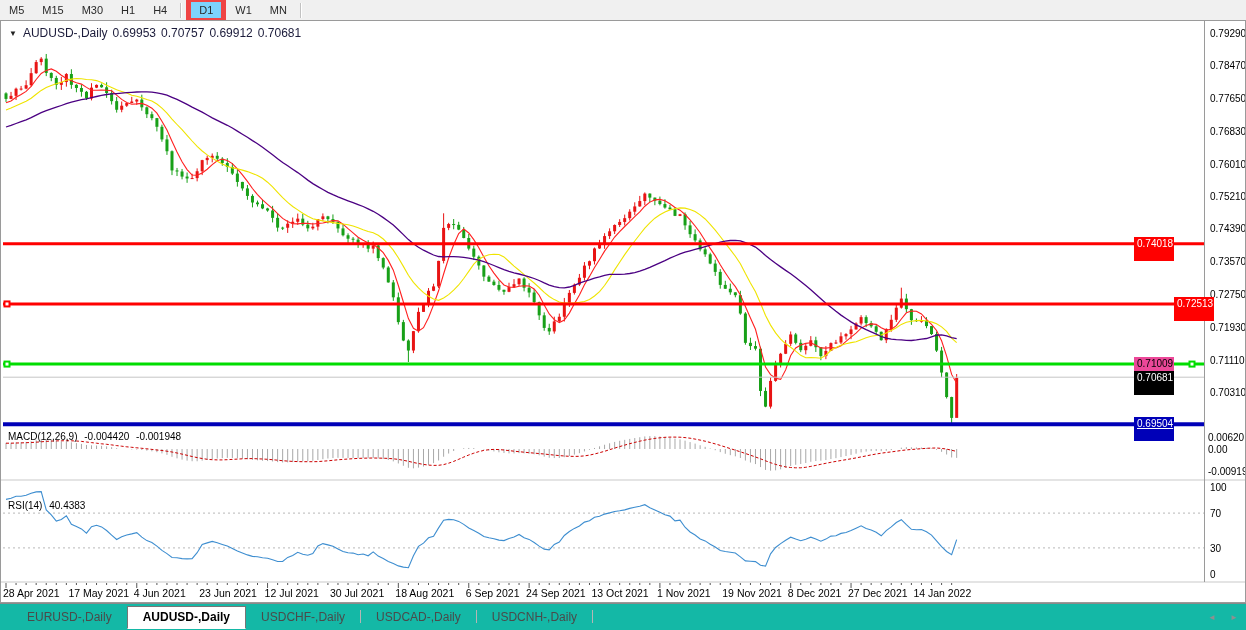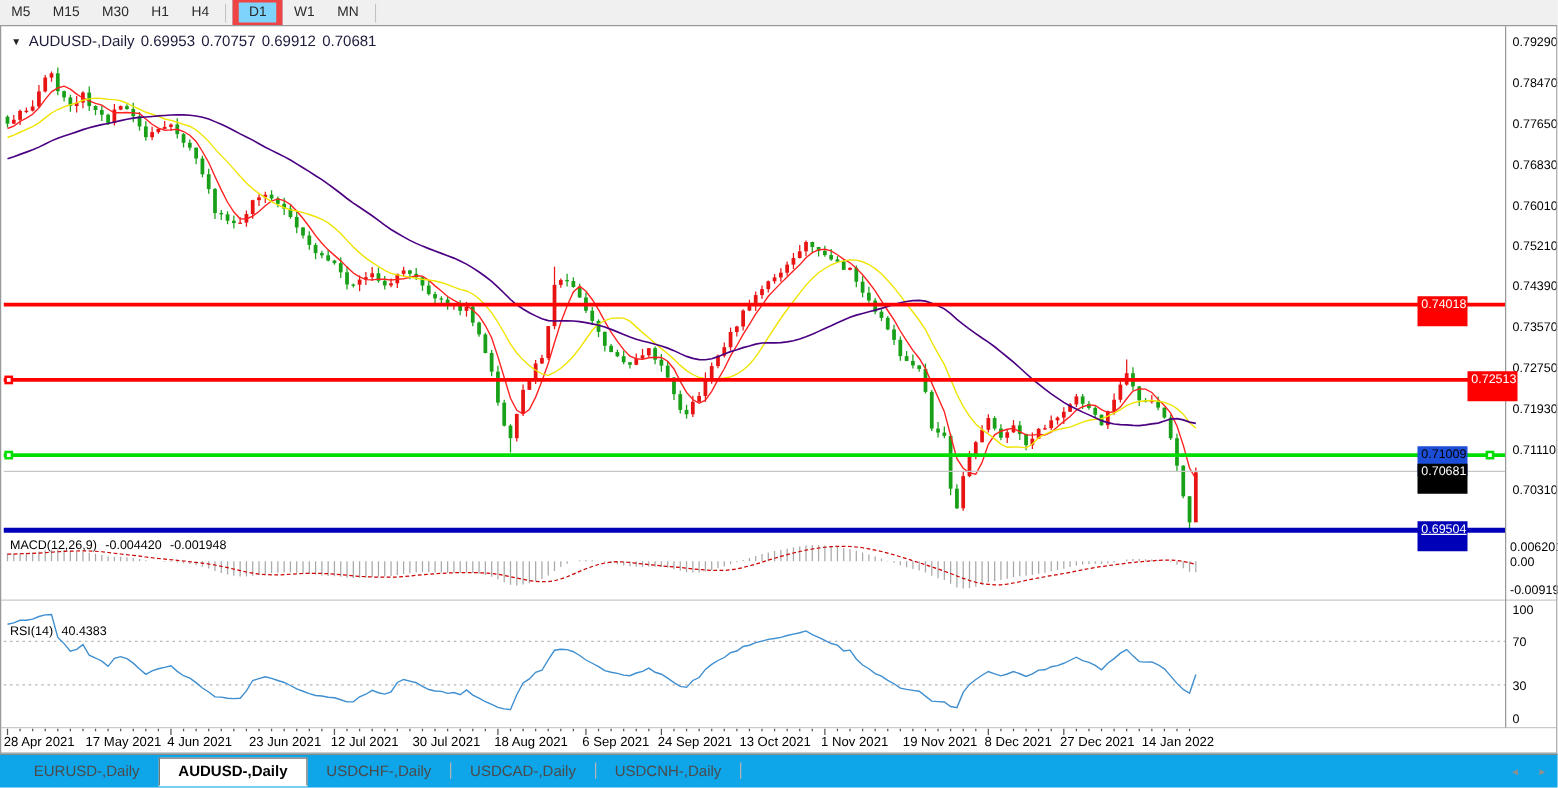--- a/index.html
+++ b/index.html
@@ -27,27 +27,27 @@
   .ind-label span{margin-right:4px;}
   #macd-label{left:8px;top:431px;}
   #rsi-label{left:8px;top:500px;}
   
   .plabel{
     position:absolute;left:1134px;width:40px;height:24px;
     font-size:10px;line-height:14px;padding-left:3px;box-sizing:border-box;
     z-index:5;
   }
   .lab-red{background:#ff0000;color:#ffffff;}
-  .lab-green{background:#1d4ed8;color:#000000;}
+  .lab-green{background:#ec4899;color:#000000;}
   .lab-black{background:#000000;color:#ffffff;}
   .lab-blue{background:#0000b8;color:#ffffff;text-decoration:underline;}
   
   .tabs{
     position:absolute;top:603px;left:0;width:1246px;height:27px;
-    background:#0ea5e9;border-top:1px solid #8a8a8a;box-sizing:border-box;
+    background:#14b8a6;border-top:1px solid #8a8a8a;box-sizing:border-box;
     display:flex;align-items:flex-end;font-size:12px;color:#4a4a4a;z-index:4;
   }
   .tab{height:19px;line-height:19px;padding:0 15px;margin-bottom:3px;cursor:default;}
   .tab.active{
     background:#ffffff;border:1px solid #767676;border-bottom:1px solid #ffffff;
     font-weight:bold;color:#000;height:21px;line-height:21px;margin-bottom:1px;
   }
   .tab-spacer{width:12px;}
   .tab-sep{width:1px;height:13px;background:#b5b5b5;margin-bottom:7px;}
   .tab-arrows{

